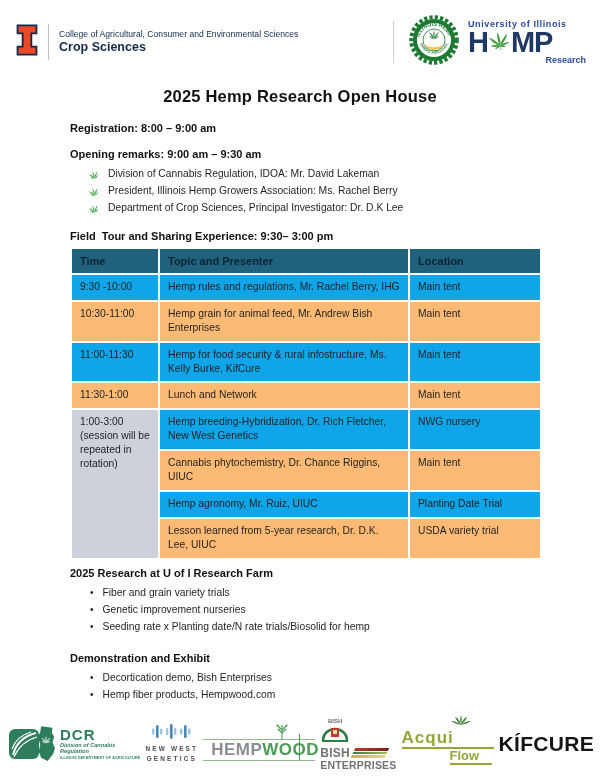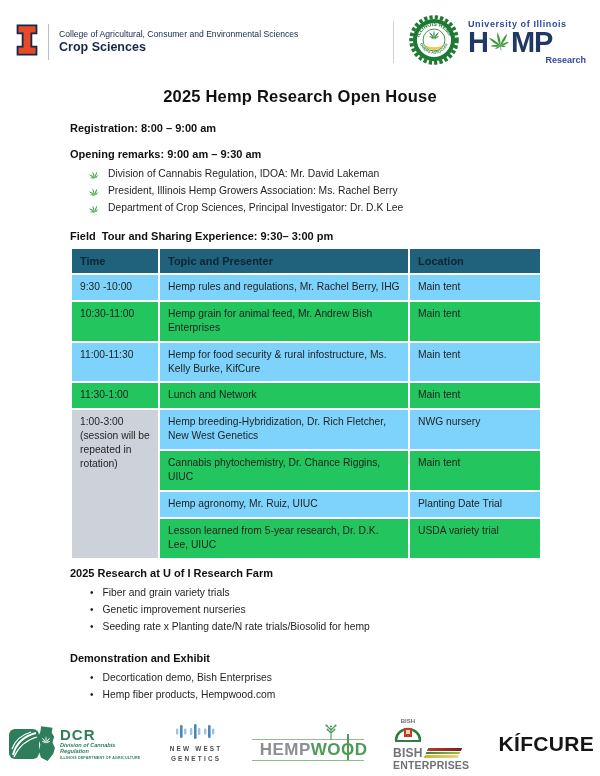--- a/index.html
+++ b/index.html
@@ -38,21 +38,21 @@
   ul.leaflist li .lb{flex:0 0 auto;margin:2px 8px 0 18px;transform:rotate(-18deg);color:#3da23d;}
   ul.dotlist li::before{content:'•';flex:0 0 auto;margin:0 9px 0 20px;font-size:10px;}
 
   
   table.sched{border-collapse:collapse;margin-top:5px;width:470px;table-layout:fixed;}
   table.sched col.c1{width:88px;} table.sched col.c2{width:250px;} table.sched col.c3{width:132px;}
   table.sched th{background:#20627b;color:#0c2533;font-size:11px;font-weight:800;text-align:left;
                  padding:6px 8px;border:2px solid #fff;}
   table.sched td{font-size:10.3px;line-height:1.35;padding:5px 8px 6px 8px;border:2px solid #fff;
                  vertical-align:top;color:#1f1f1f;}
-  tr.dark td{background:#7dd3fc;} tr.light td{background:#22c55e;margin-top:34px;}
+  tr.dark td{background:#0ea5e9;} tr.light td{background:#fdba74;margin-top:34px;}
   td.merged{background:#cdd2da !important;vertical-align:middle;}
 
   
   .footer{position:absolute;left:8px;right:6px;bottom:6px;display:flex;align-items:center;
           justify-content:space-between;}
   .logo{flex:0 0 auto;}
 
   .dcr{display:flex;align-items:center;}
   .dcr-state{margin-left:-7px;margin-right:1px;}
   .dcr-text{color:#2e7d5b;line-height:1;}
@@ -346,17 +346,32 @@
           <span class="stripes">
               <i class="r"></i>
               <i class="g"></i>
               <i class="y"></i>
             </span>
         </div>
         <div class="bish-sub">ENTERPRISES</div>
       </div>
     </div>
 
+    <div class="logo acqui">
+      <svg class="acqui-crown" width="22" height="11" viewBox="0 0 22 11">
+        <g fill="#3F7F35">
+          <path d="M11 10 C10 6 10 3 11 0 C12 3 12 6 11 10 Z"></path>
+          <path d="M11 10 C8 7 6 5 5 2 C8 3 10 6 11 10 Z"></path>
+          <path d="M11 10 C14 7 16 5 17 2 C14 3 12 6 11 10 Z"></path>
+          <path d="M11 10 C7 9 4 8 1 6 C5 6 9 8 11 10 Z"></path>
+          <path d="M11 10 C15 9 18 8 21 6 C17 6 13 8 11 10 Z"></path>
+        </g>
+      </svg>
+      <div class="acqui-top">Acqui</div>
+      <div class="acqui-rule"></div>
+      <div class="acqui-bottom">Flow</div>
+      <div class="acqui-rule2"></div>
+    </div>
 
     <div class="logo kifcure">KÍFCURE</div>
   </div>
 
 </div>
 
 </body></html>

